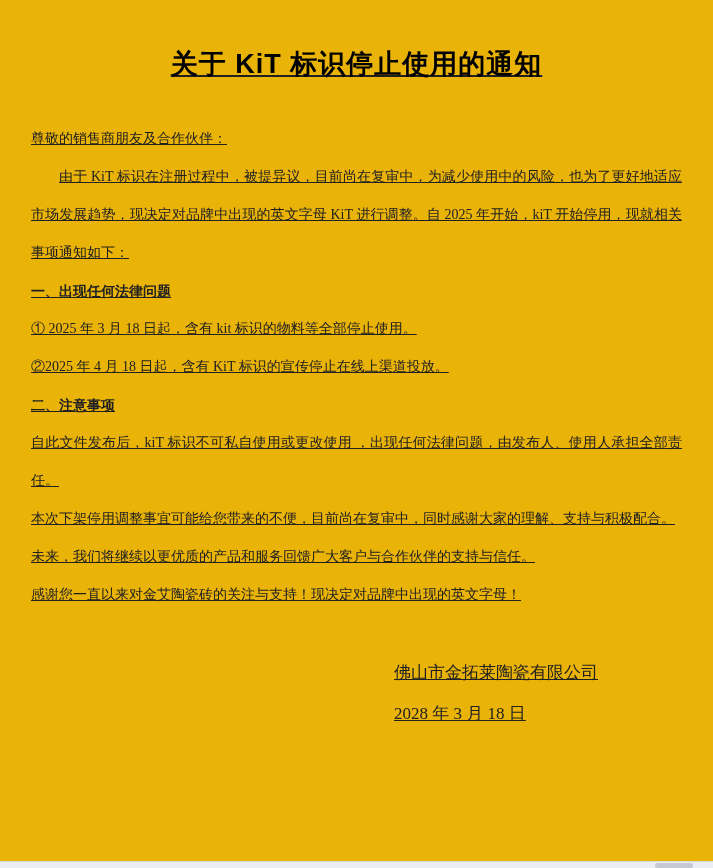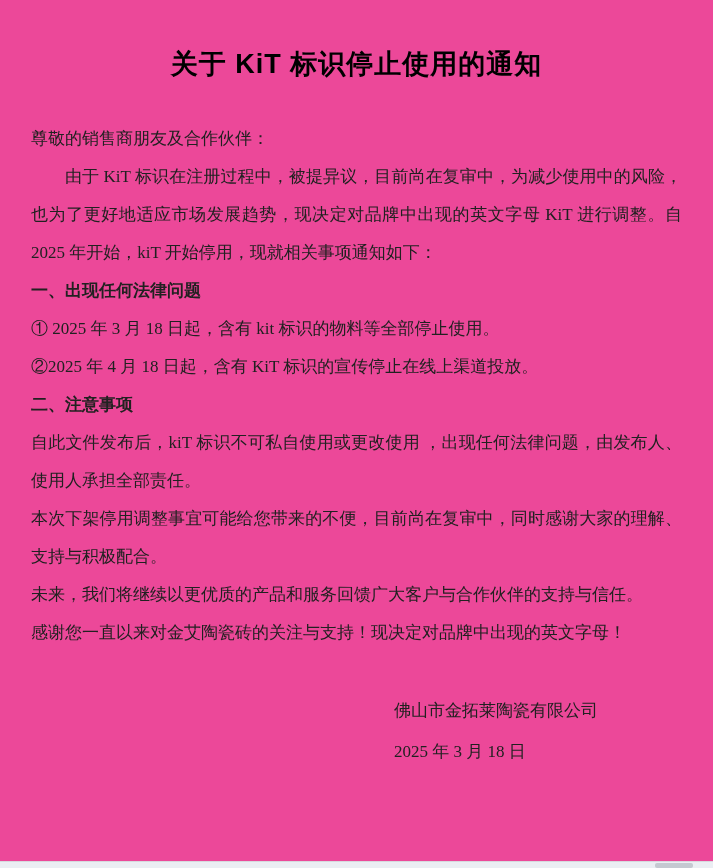--- a/index.html
+++ b/index.html
@@ -10,35 +10,36 @@
     background: #ffffff;
     overflow: hidden;
     position: relative;
     font-family: "Liberation Serif", "DejaVu Serif", serif;
     color: #212121;
   }
   .page {
     width: 713px;
     height: 861px;
     padding: 30px 31px 0 31px;
-    background: #ec4899;
+    background: #eab308;
+    text-decoration: underline;
   }
   .doc-title {
     margin: 14px 0 0 0;
     text-align: center;
     font-family: "Liberation Sans", "DejaVu Sans", sans-serif;
     font-weight: 700;
     font-size: 27px;
     line-height: 40px;
     color: #000000;
     letter-spacing: 1px;
   }
   .body-text p {
     margin: 0;
-    font-size: 17px;
+    font-size: 14px;
     line-height: 38px;
     text-align: justify;
     color: #212121;
   }
   .salutation { margin-top: 36px !important; }
   .indent { text-indent: 2em; }
   .sec-heading {
     margin: 0;
     font-family: "Liberation Sans", "DejaVu Sans", sans-serif;
     font-weight: 700;
@@ -107,20 +108,20 @@
     <p>本次下架停用调整事宜可能给您带来的不便，目前尚在复审中，同时感谢大家的理解、支持与积极配合。</p>
 
     <p>未来，我们将继续以更优质的产品和服务回馈广大客户与合作伙伴的支持与信任。</p>
 
     <p>感谢您一直以来对金艾陶瓷砖的关注与支持！现决定对品牌中出现的英文字母！</p>
 
   </div>
 
   <div class="signature">
     <p class="company">佛山市金拓莱陶瓷有限公司</p>
-    <p class="sign-date">2025 年 3 月 18 日</p>
+    <p class="sign-date">2028 年 3 月 18 日</p>
   </div>
 
 </div>
 
 <div class="h-scrollbar">
   <div class="thumb"></div>
 </div>
 
 </body></html>

